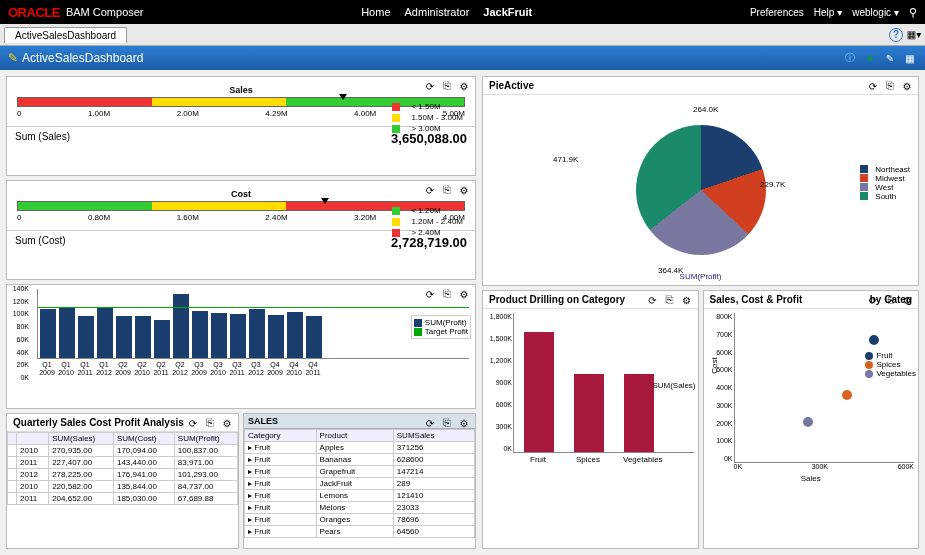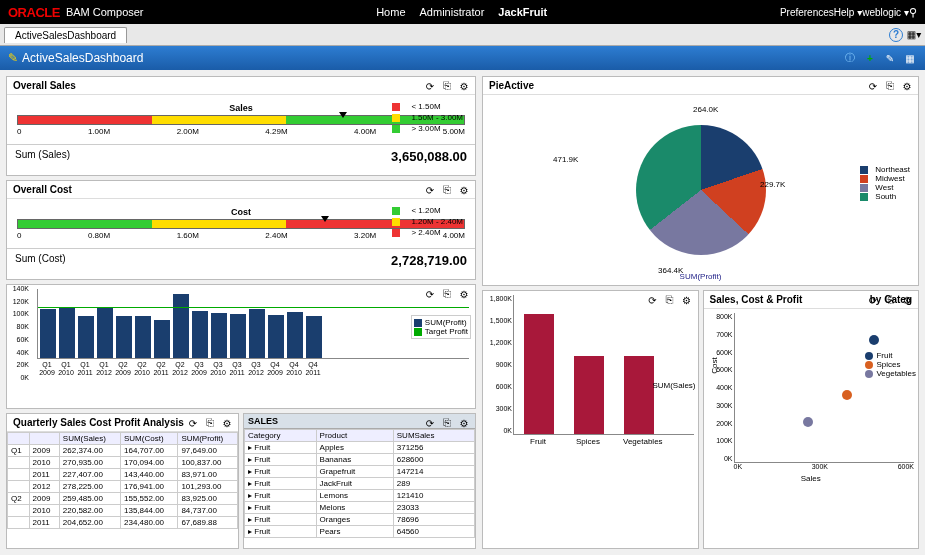--- a/index.html
+++ b/index.html
@@ -3,21 +3,21 @@
 <meta charset="utf-8">
 <style>
 *{box-sizing:border-box;margin:0;padding:0;font-family:Arial,sans-serif}
 body{background:#fff;font-size:10px;width:925px;height:555px;overflow:hidden}
 .topbar{background:#000;height:24px;display:flex;align-items:center;color:#fff;padding:0 8px}
 .logo{color:#e00;font-weight:bold;font-size:13px;letter-spacing:-0.5px}
 .logo-sub{color:#fff;font-size:11px;margin-left:6px}
 .topnav{margin:0 auto;display:flex;gap:14px;font-size:11px}
 .topnav span{cursor:pointer}
 .topnav .active{font-weight:bold}
-.topright{display:flex;font-size:10px;align-items:center}
+.topright{display:flex;gap:10px;font-size:10px;align-items:center}
 .tabbar{background:#e8e8e8;height:22px;border-bottom:1px solid #aaa;display:flex;align-items:center;padding:0 4px}
 .tab{background:#fff;border:1px solid #999;border-bottom:none;padding:2px 10px;font-size:10px;border-radius:2px 2px 0 0}
 .tabbar-right{margin-left:auto;display:flex;gap:4px;align-items:center}
 .titlebar{background:linear-gradient(#2d7dd2,#1a5ca8);color:#fff;height:24px;display:flex;align-items:center;padding:0 8px;font-size:12px}
 .titlebar .ticons{margin-left:auto;display:flex;gap:6px}
 .pencil{color:#ffd700;margin-right:4px}
 .workspace{padding:6px;display:grid;grid-template-columns:470px 1fr;gap:6px;background:#f0f0f0;height:calc(555px - 70px);overflow:hidden}
 .leftcol{display:flex;flex-direction:column;gap:4px;overflow:hidden}
 .rightcol{display:flex;flex-direction:column;gap:4px;overflow:hidden}
 .panel{background:#fff;border:1px solid #bbb;position:relative}
@@ -48,21 +48,21 @@
 .tbl{flex:1}
 .tbl-hdr{background:#d8e0e8;font-weight:bold;font-size:9px;padding:2px 4px;border-bottom:1px solid #aaa}
 table{border-collapse:collapse;width:100%;font-size:8px}
 th,td{border:1px solid #ccc;padding:1px 3px;text-align:left}
 th{background:#eef;font-weight:normal}
 .pie-wrap{display:flex;align-items:center;justify-content:center;padding:8px;position:relative;height:190px}
 .pie{width:130px;height:130px;border-radius:50%;position:relative}
 .pie-lbl{position:absolute;font-size:8px}
 .pie-sub{position:absolute;bottom:4px;left:50%;transform:translateX(-50%);font-size:8px;color:#228}
 .pie-legend{position:absolute;right:8px;top:70px;font-size:8px}
-.pie-legend div{display:flex;align-items:flex-end;gap:7px}
+.pie-legend div{display:flex;align-items:flex-start;gap:7px}
 .bottom-row{display:flex;gap:4px;flex:1}
 .drill-bars{display:flex;align-items:flex-end;height:140px;gap:20px;border-left:1px solid #888;border-bottom:1px solid #888;padding-left:10px;position:relative;margin:4px 4px 0 30px}
 .drill-bar{background:#a8183a;width:30px}
 .drill-yt{position:absolute;left:-30px;top:0;bottom:0;font-size:7px;display:flex;flex-direction:column;justify-content:space-between;text-align:right;width:28px}
 .drill-xl{display:flex;gap:20px;font-size:8px;margin-left:40px;margin-top:2px}
 .drill-xl span{width:30px;text-align:center}
 .drill-lg{position:absolute;right:2px;top:90px;font-size:8px;display:flex;align-items:center;gap:3px}
 .scatter{position:relative;height:150px;margin:4px 4px 0 30px;border-left:1px solid #888;border-bottom:1px solid #888}
 .dot{position:absolute;width:10px;height:10px;border-radius:50%}
 .sc-yt{position:absolute;left:-28px;top:0;bottom:0;font-size:7px;display:flex;flex-direction:column;justify-content:space-between;text-align:right;width:26px}
@@ -116,21 +116,20 @@
 <div class="workspace">
 
   <div class="leftcol">
 
     <div class="panel" style="height:100px">
       <div class="panel-icons">
           <span>⟳</span>
           <span>⎘</span>
           <span>⚙</span>
         </div>
-      <div class="panel-hdr">Overall Sales</div>
       <div class="gauge-wrap">
         <div class="gauge-title">Sales</div>
         <div class="gauge-bar">
           <div class="gauge-seg" style="background:#e33;width:30%"></div>
           <div class="gauge-seg" style="background:#fd0;width:30%"></div>
           <div class="gauge-seg" style="background:#3c3;width:40%"></div>
           <div class="gauge-ptr" style="left:72%"></div>
         </div>
         <div class="gauge-ticks">
           <span>0</span>
@@ -160,21 +159,20 @@
         <span class="val">3,650,088.00</span>
       </div>
     </div>
 
     <div class="panel" style="height:100px">
       <div class="panel-icons">
           <span>⟳</span>
           <span>⎘</span>
           <span>⚙</span>
         </div>
-      <div class="panel-hdr">Overall Cost</div>
       <div class="gauge-wrap">
         <div class="gauge-title">Cost</div>
         <div class="gauge-bar">
           <div class="gauge-seg" style="background:#3c3;width:30%"></div>
           <div class="gauge-seg" style="background:#fd0;width:30%"></div>
           <div class="gauge-seg" style="background:#e33;width:40%"></div>
           <div class="gauge-ptr" style="left:68%"></div>
         </div>
         <div class="gauge-ticks">
           <span>0</span>
@@ -281,27 +279,20 @@
         <table>
           <tbody>
               <tr>
                 <th></th>
                 <th></th>
                 <th>SUM(Sales)</th>
                 <th>SUM(Cost)</th>
                 <th>SUM(Profit)</th>
               </tr>
           <tr>
-                <td>Q1</td>
-                <td>2009</td>
-                <td>262,374.00</td>
-                <td>164,707.00</td>
-                <td>97,649.00</td>
-              </tr>
-          <tr>
                 <td></td>
                 <td>2010</td>
                 <td>270,935.00</td>
                 <td>170,094.00</td>
                 <td>100,837.00</td>
               </tr>
           <tr>
                 <td></td>
                 <td>2011</td>
                 <td>227,407.00</td>
@@ -309,38 +300,31 @@
                 <td>83,971.00</td>
               </tr>
           <tr>
                 <td></td>
                 <td>2012</td>
                 <td>278,225.00</td>
                 <td>176,941.00</td>
                 <td>101,293.00</td>
               </tr>
           <tr>
-                <td>Q2</td>
-                <td>2009</td>
-                <td>259,485.00</td>
-                <td>155,552.00</td>
-                <td>83,925.00</td>
-              </tr>
-          <tr>
                 <td></td>
                 <td>2010</td>
                 <td>220,582.00</td>
                 <td>135,844.00</td>
                 <td>84,737.00</td>
               </tr>
           <tr>
                 <td></td>
                 <td>2011</td>
                 <td>204,652.00</td>
-                <td>234,480.00</td>
+                <td>185,030.00</td>
                 <td>67,689.88</td>
               </tr>
         </tbody>
           </table>
       </div>
       <div class="panel tbl">
         <div class="panel-icons">
             <span>⟳</span>
             <span>⎘</span>
             <span>⚙</span>
@@ -437,20 +421,21 @@
       </div>
     </div>
 
     <div class="bottom-row">
       <div class="panel" style="flex:1;position:relative">
         <div class="panel-icons">
             <span>⟳</span>
             <span>⎘</span>
             <span>⚙</span>
           </div>
+        <div class="panel-hdr">Product Drilling on Category</div>
         <div class="drill-bars">
           <div class="drill-yt">
             <span>1,800K</span>
               <span>1,500K</span>
               <span>1,200K</span>
               <span>900K</span>
               <span>600K</span>
               <span>300K</span>
               <span>0K</span>
           </div>

